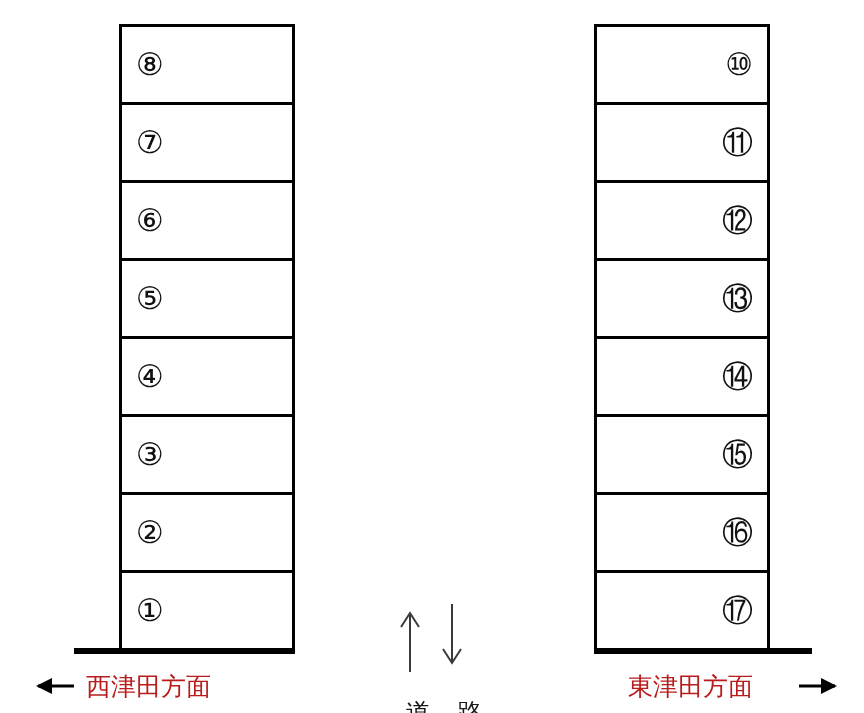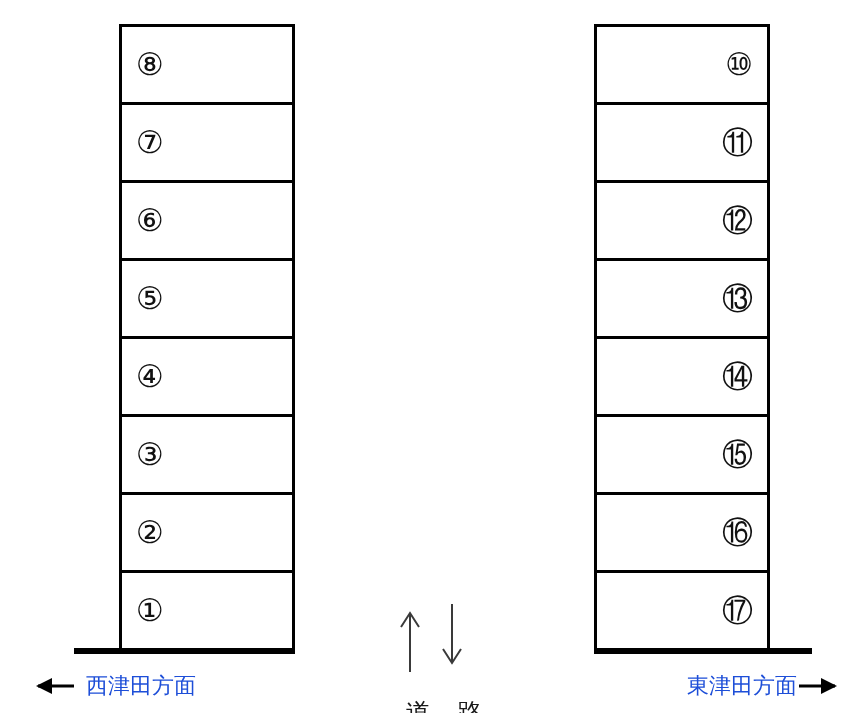--- a/index.html
+++ b/index.html
@@ -92,26 +92,26 @@
   }
 
   
   .direction {
     position: absolute;
     display: flex;
     align-items: center;
     height: 40px;
   }
   #direction-west { left: 18px;  top: 666px; }
-  #direction-east { right: 9px;  top: 666px; }
+  #direction-east { right: 9px;  top: 666px; gap: 44px; }
 
   .direction-text {
     font-family: "DejaVu Sans", sans-serif;
-    font-size: 22px;
-    color: #1d4ed8;
+    font-size: 25px;
+    color: #b91c1c;
     white-space: nowrap;
   }
   #direction-west .direction-text { margin-left: 12px; }
   #direction-east .direction-text { margin-right: 2px; }
 
   .dir-arrow { display: block; }
 </style>
 </head>
 <body>
 

